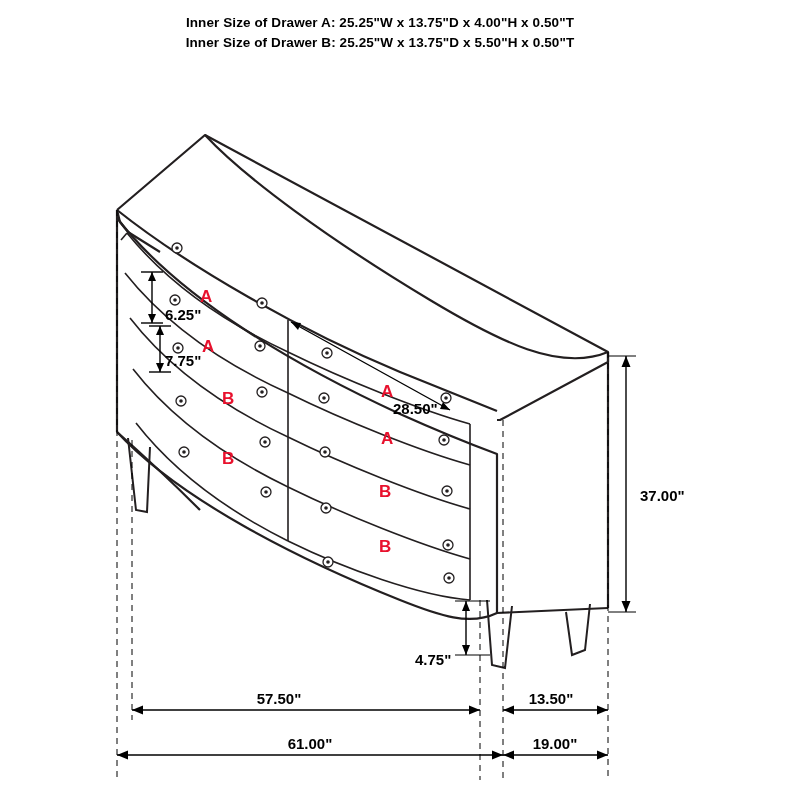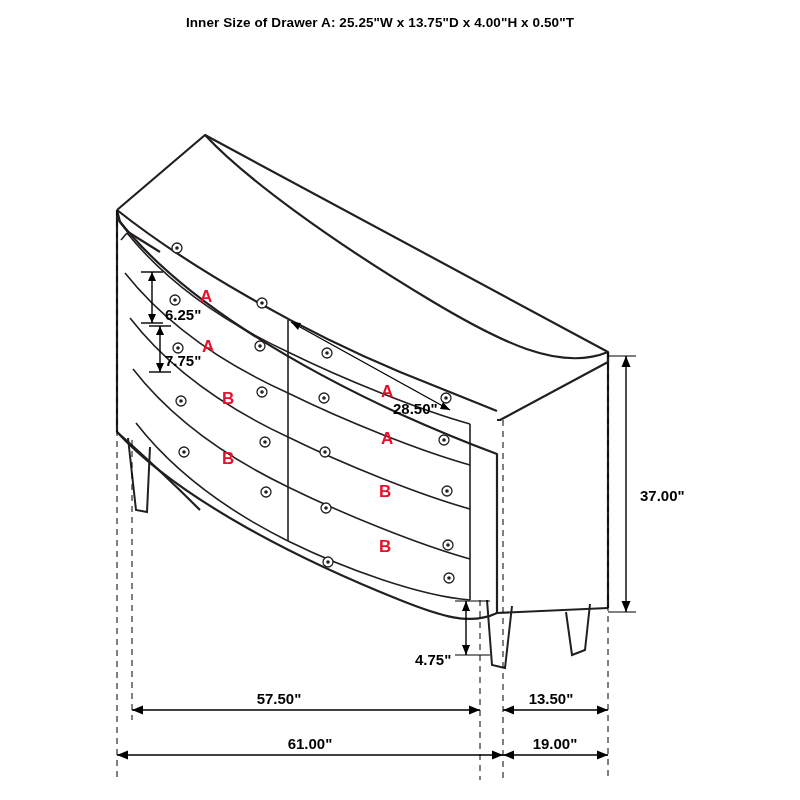--- a/index.html
+++ b/index.html
@@ -47,20 +47,21 @@
     font-weight: bold;
     fill: #e8112d;
   }
 </style>
 </head>
 <body>
 
 <div id="stage">
 
   <div class="hdr" id="hdr1">Inner Size of Drawer A: 25.25"W x 13.75"D x 4.00"H x 0.50"T</div>
+  <div class="hdr" id="hdr2">Inner Size of Drawer B: 25.25"W x 13.75"D x 5.50"H x 0.50"T</div>
 
   <svg width="800" height="800" viewBox="0 0 800 800">
 
     <g fill="none" stroke="#231f20" stroke-width="2.2" stroke-linejoin="round">
 
       <path d="M117,210 L205,135 L608,352 L608,362 L500,420 L497,420"></path>
       <path d="M117,210 L120,222 L128,232 L160,252"></path>
 
       <path d="M117,210 C190,268 300,330 400,372 C440,388 470,400 497,411"></path>
       <path d="M205,135 C245,178 330,240 430,300 C500,342 560,372 608,352"></path>

